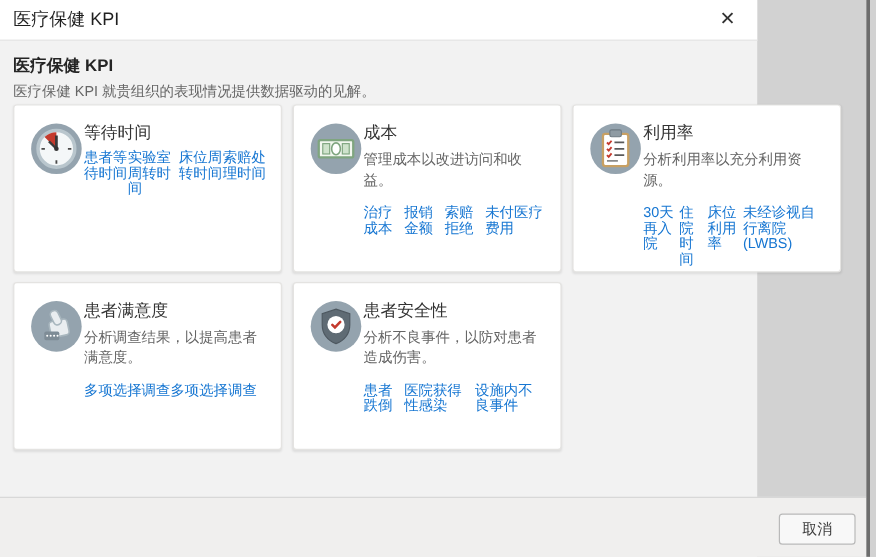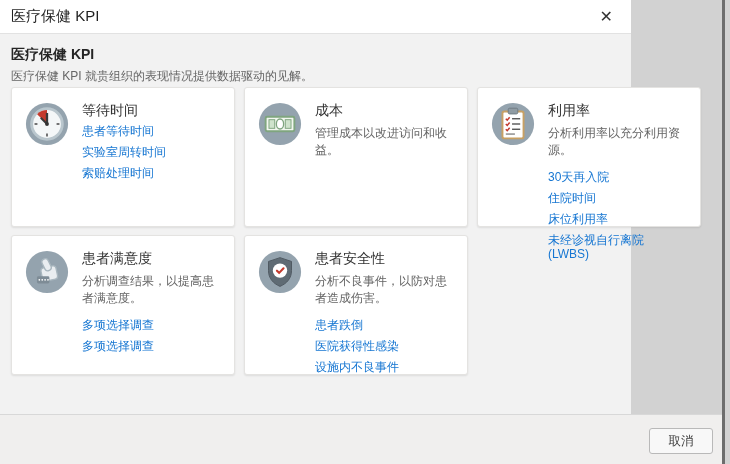--- a/index.html
+++ b/index.html
@@ -36,27 +36,27 @@
   .content h2{margin:0 0 4px 0;font-size:14px;font-weight:bold;color:#252525;}
   .content .subtitle{margin:0 0 2px 0;font-size:12px;color:#666;}
   .card-grid{
     display:grid;grid-template-columns:repeat(3,224px);
     grid-auto-rows:140px;gap:8px 9px;
   }
   .card{
     background:#fff;border:1px solid #e4e3e1;border-radius:3px;
     box-shadow:0 1px 2px rgba(0,0,0,.09);
     box-sizing:border-box;padding:13px 12px;
-    display:flex;align-items:flex-start;gap:12px;
+    display:flex;align-items:flex-start;gap:0;
   }
   .badge{flex:0 0 46px;width:46px;height:46px;}
   .card-body{flex:1;min-width:0;}
   .card-title{font-size:14px;color:#333;margin:1px 0 5px 0;font-weight:normal;}
   .card-desc{font-size:12px;color:#646464;line-height:1.45;margin:0 0 11px 0;}
-  .card-links{display:flex;flex-direction:column;}
+  .card-links{display:flex;flex-direction:row;}
   .card-link{
     font-size:12px;color:#1676d2;text-decoration:none;
     margin:0 0 8px 0;line-height:1.1;cursor:pointer;
   }
   
   .footer{
     position:absolute;left:0;bottom:0;width:722px;height:50px;
     background:#f0efee;border-top:1px solid #d8d8d8;box-sizing:border-box;
   }
   .cancel-btn{
@@ -92,36 +92,43 @@
           <line x1="37" y1="24" x2="34" y2="24" stroke="#4a4a4a" stroke-width="1.6"></line>
           <line x1="14" y1="24" x2="11" y2="24" stroke="#4a4a4a" stroke-width="1.6"></line>
           <line x1="24" y1="37" x2="24" y2="34" stroke="#4a4a4a" stroke-width="1.6"></line>
           <circle cx="24" cy="24" r="2" fill="#333"></circle>
         </svg>
         <div class="card-body">
           <h3 class="card-title">等待时间</h3>
           <div class="card-links">
             <a class="card-link">患者等待时间</a>
             <a class="card-link">实验室周转时间</a>
+            <a class="card-link">床位周转时间</a>
             <a class="card-link">索赔处理时间</a>
           </div>
         </div>
       </div>
 
       <div class="card">
         <svg class="badge" viewBox="0 0 48 48">
           <circle cx="24" cy="24" r="22" fill="#94a3ae"></circle>
           <rect x="9" y="16.5" width="30" height="15" rx="1.5" fill="#f2f7ef" stroke="#7fa57f" stroke-width="2"></rect>
           <rect x="12.5" y="19.5" width="6" height="9" fill="#cfe3cc" stroke="#7fa57f" stroke-width="1"></rect>
           <rect x="29.5" y="19.5" width="6" height="9" fill="#cfe3cc" stroke="#7fa57f" stroke-width="1"></rect>
           <ellipse cx="24" cy="24" rx="3.8" ry="5.2" fill="#ffffff" stroke="#7fa57f" stroke-width="1.4"></ellipse>
         </svg>
         <div class="card-body">
           <h3 class="card-title">成本</h3>
           <p class="card-desc">管理成本以改进访问和收益。</p>
+          <div class="card-links">
+            <a class="card-link">治疗成本</a>
+            <a class="card-link">报销金额</a>
+            <a class="card-link">索赔拒绝</a>
+            <a class="card-link">未付医疗费用</a>
+          </div>
         </div>
       </div>
 
       <div class="card">
         <svg class="badge" viewBox="0 0 48 48">
           <circle cx="24" cy="24" r="22" fill="#94a3ae"></circle>
           <rect x="13" y="11" width="22" height="28" rx="2" fill="#ffffff" stroke="#c8a063" stroke-width="2"></rect>
           <rect x="19" y="7.5" width="10" height="6" rx="1.5" fill="#8f9ba3" stroke="#6f7b83" stroke-width="1"></rect>
           <path d="M16.5 18.5 l1.5 1.5 l2.5 -3" stroke="#c43a2d" stroke-width="1.6" fill="none"></path>
           <line x1="23" y1="18.5" x2="31.5" y2="18.5" stroke="#5a5a5a" stroke-width="1.5"></line>

